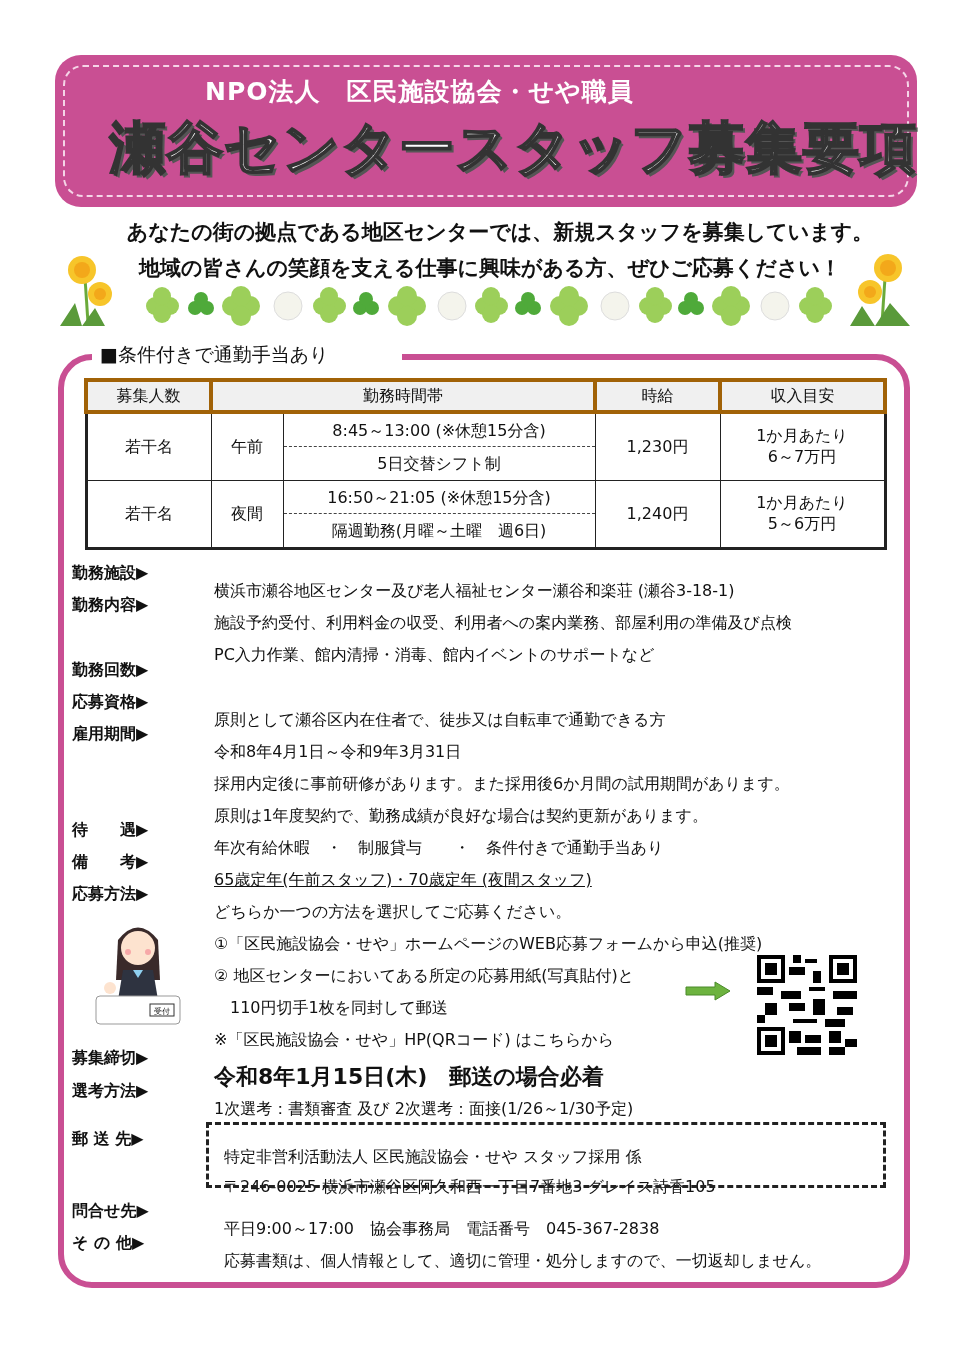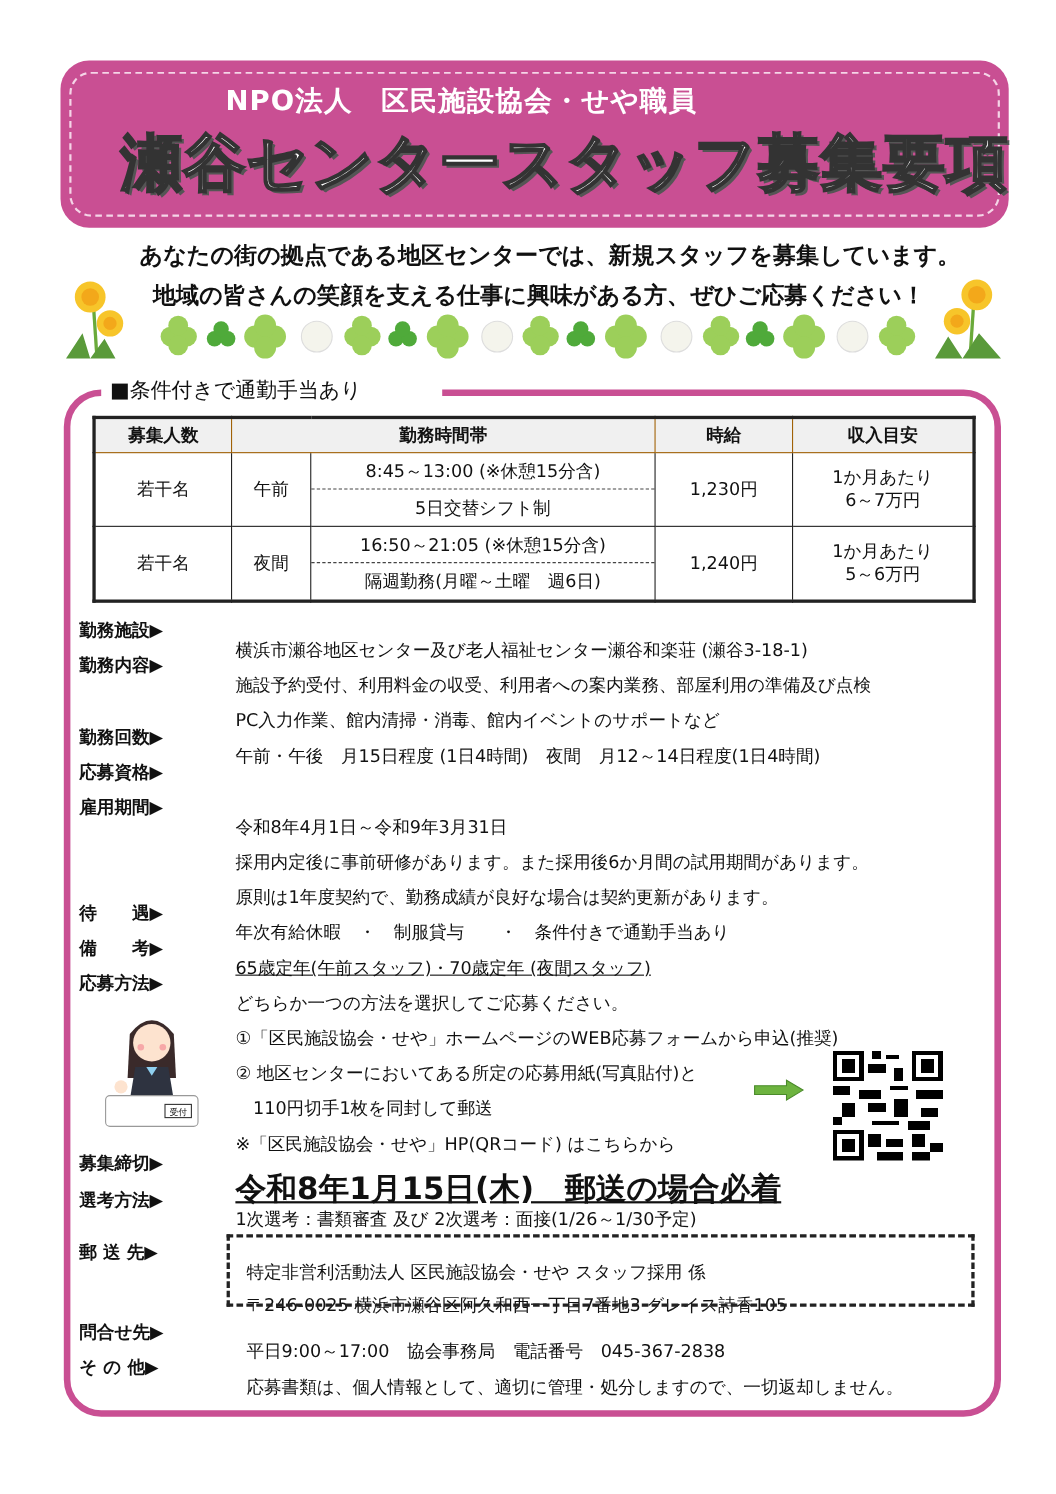--- a/index.html
+++ b/index.html
@@ -9,29 +9,29 @@
   .header-sub { position: absolute; left: 150px; top: 20px; font-size: 25px; font-weight: bold; color: #fff; letter-spacing: 1px; }
   .header-title { position: absolute; left: 0; right: 0; top: 56px; text-align: right; font-size: 56px; font-weight: bold; color: #fff; letter-spacing: 1px; -webkit-text-stroke: 2px #333; text-shadow: 3px 3px 0 #555; }
   .intro { position: absolute; left: 0; width: 960px; text-align: center; font-size: 21px; font-weight: bold; }
   .intro1 { top: 218px; left: 20px; }
   .intro2 { top: 254px; left: 10px; }
   .garland { position: absolute; left: 60px; top: 248px; width: 850px; height: 80px; }
   .section-frame { position: absolute; left: 58px; top: 354px; width: 852px; height: 934px; border: 6px solid #c94f93; border-radius: 34px; }
   .section-label-bg { position: absolute; left: 92px; top: 340px; width: 310px; height: 30px; background: #fff; }
   .section-label { position: absolute; left: 100px; top: 342px; font-size: 19px; color: #111; }
   table.shifts { position: absolute; left: 84px; top: 378px; width: 803px; border-collapse: collapse; border: 3px solid #222; font-size: 16px; }
-  table.shifts th { background: #f0f0f0; font-weight: bold; height: 32px; border: 1px solid #a16207; }
+  table.shifts th { background: #f0f0f0; font-weight: normal; height: 32px; border: 4px solid #a16207; }
   table.shifts td { border: 1px solid #222; text-align: center; }
   .time-cell div { height: 33px; line-height: 33px; }
   .time-cell .top { border-bottom: 1px dashed #444; }
   .rows { position: absolute; left: 72px; top: 563px; width: 830px; font-size: 16px; }
   .row { position: absolute; left: 0; width: 830px; height: 30px; }
   .lbl { position: absolute; left: 0; width: 120px; font-weight: bold; }
   .val { position: absolute; left: 142px; white-space: nowrap; margin-top: 18px; }
-  .big { font-size: 28px; font-weight: bold; text-decoration: underline; }
+  .big { font-size: 22px; font-weight: bold; }
   .ul { text-decoration: underline; }
   .mailbox { position: absolute; left: 206px; top: 1122px; width: 680px; height: 66px; border: 3px dashed #222; }
   .qr { position: absolute; left: 755px; top: 955px; width: 104px; height: 100px; }
   .arrow { position: absolute; left: 685px; top: 981px; width: 46px; height: 20px; }
   .clerk { position: absolute; left: 88px; top: 910px; width: 100px; height: 120px; }
 </style>
 </head>
 <body>
 
 <div class="header">
@@ -190,24 +190,24 @@
     </div>
   <div class="row" style="top:32px">
       <span class="lbl">勤務内容▶</span>
       <span class="val">施設予約受付、利用料金の収受、利用者への案内業務、部屋利用の準備及び点検</span>
     </div>
   <div class="row" style="top:64px">
       <span class="val">PC入力作業、館内清掃・消毒、館内イベントのサポートなど</span>
     </div>
   <div class="row" style="top:97px">
       <span class="lbl">勤務回数▶</span>
-      <span class="val">午前・午後　月15日程度 (1日4時間)　夜間　月12～14日程度(1日4時間)</span>
     </div>
   <div class="row" style="top:129px">
       <span class="lbl">応募資格▶</span>
+      <span class="val">原則として瀬谷区内在住者で、徒歩又は自転車で通勤できる方</span>
     </div>
   <div class="row" style="top:161px">
       <span class="lbl">雇用期間▶</span>
       <span class="val">令和8年4月1日～令和9年3月31日</span>
     </div>
   <div class="row" style="top:193px">
       <span class="val">採用内定後に事前研修があります。また採用後6か月間の試用期間があります。</span>
     </div>
   <div class="row" style="top:225px">
       <span class="val">原則は1年度契約で、勤務成績が良好な場合は契約更新があります。</span>

